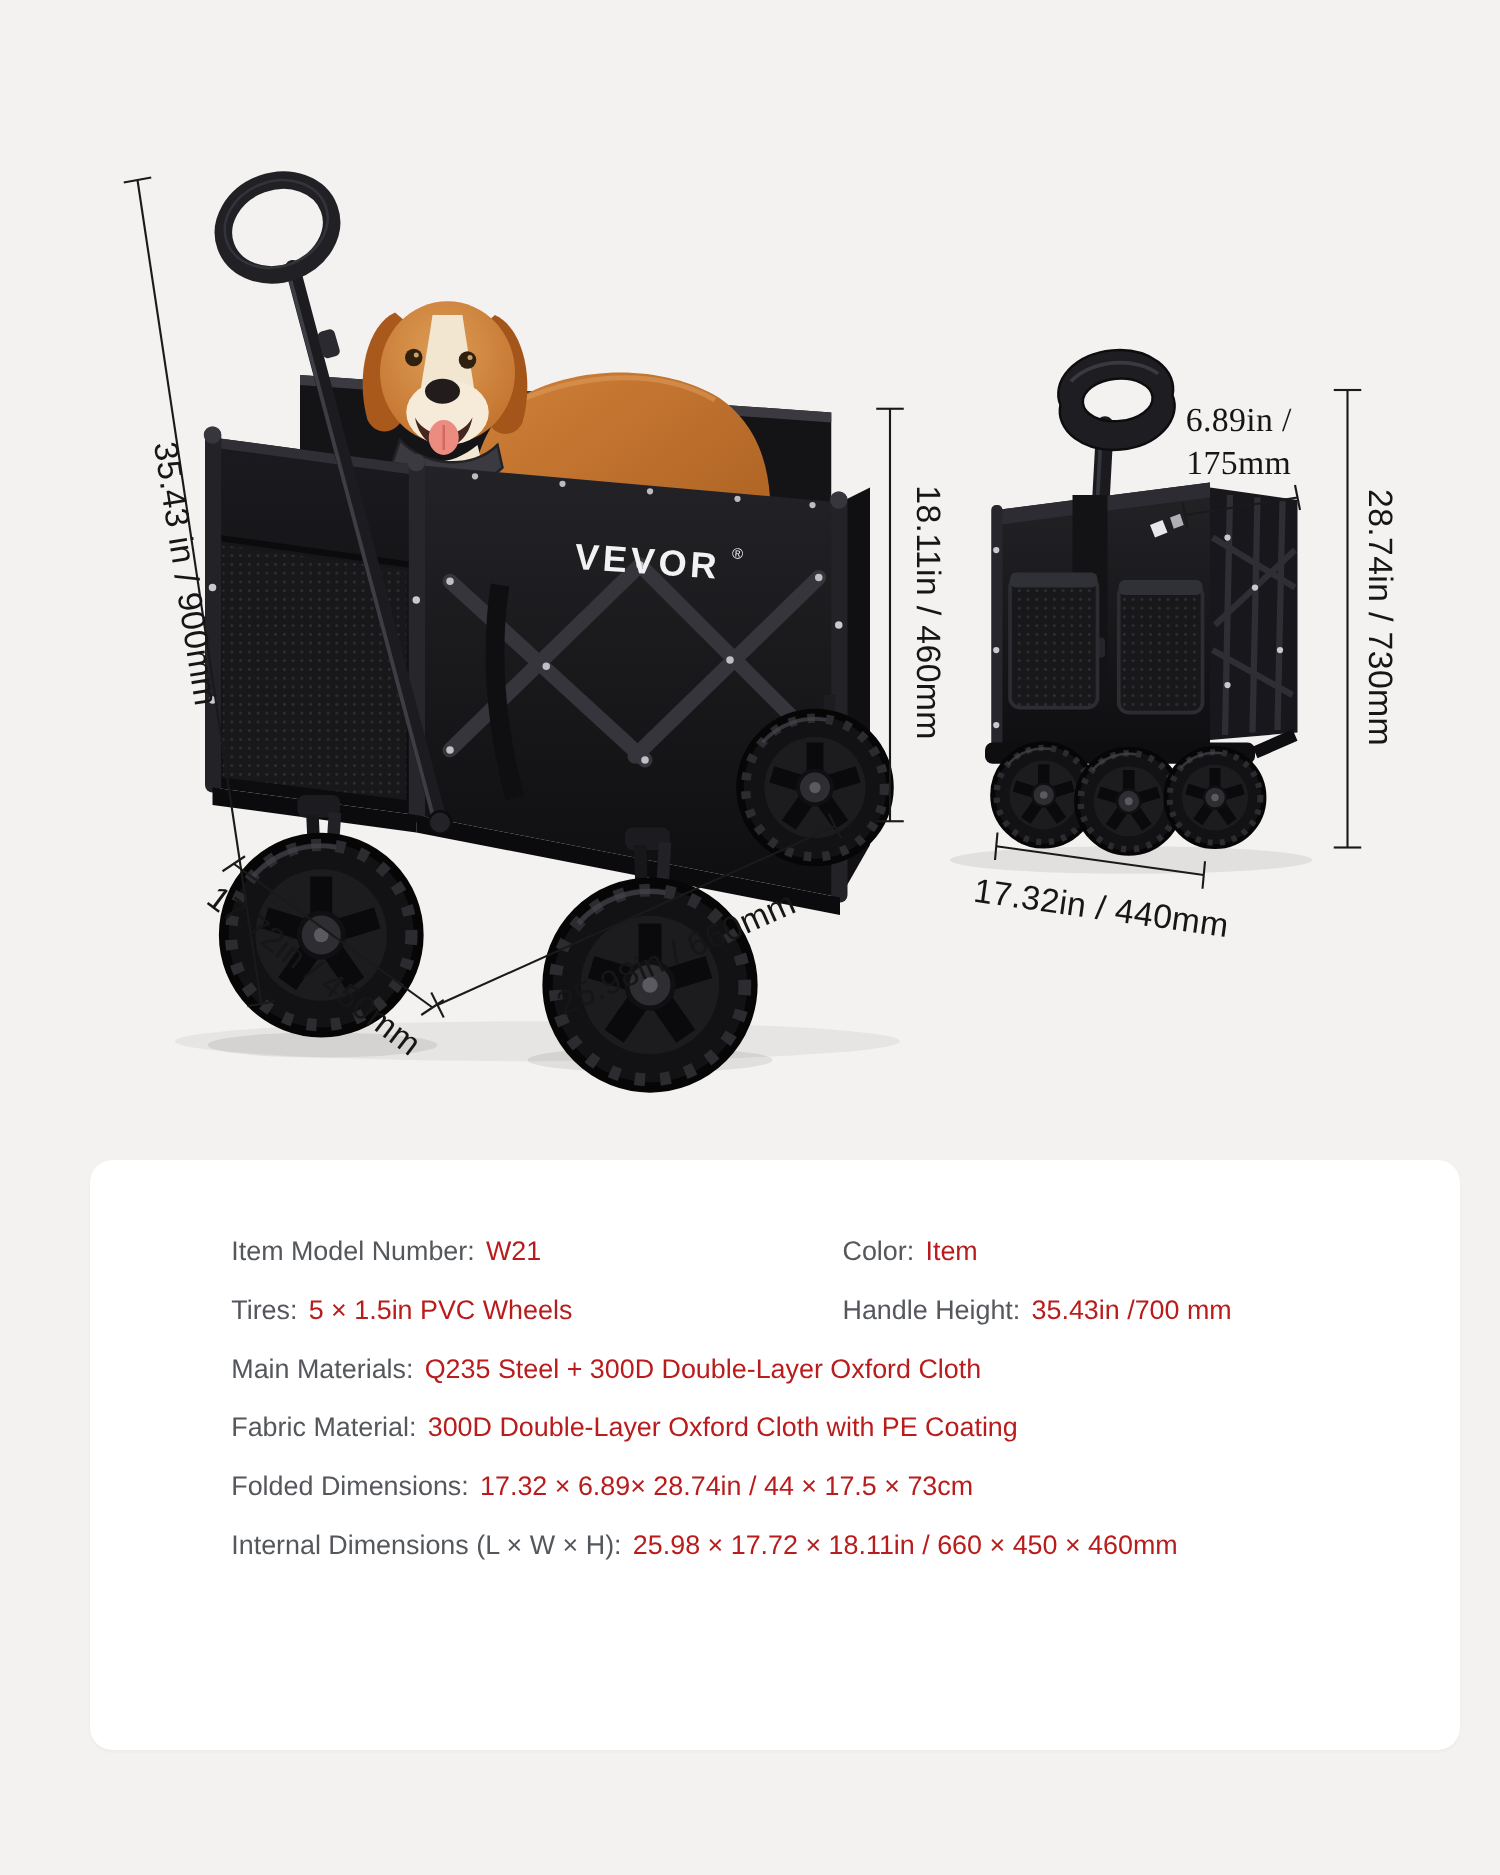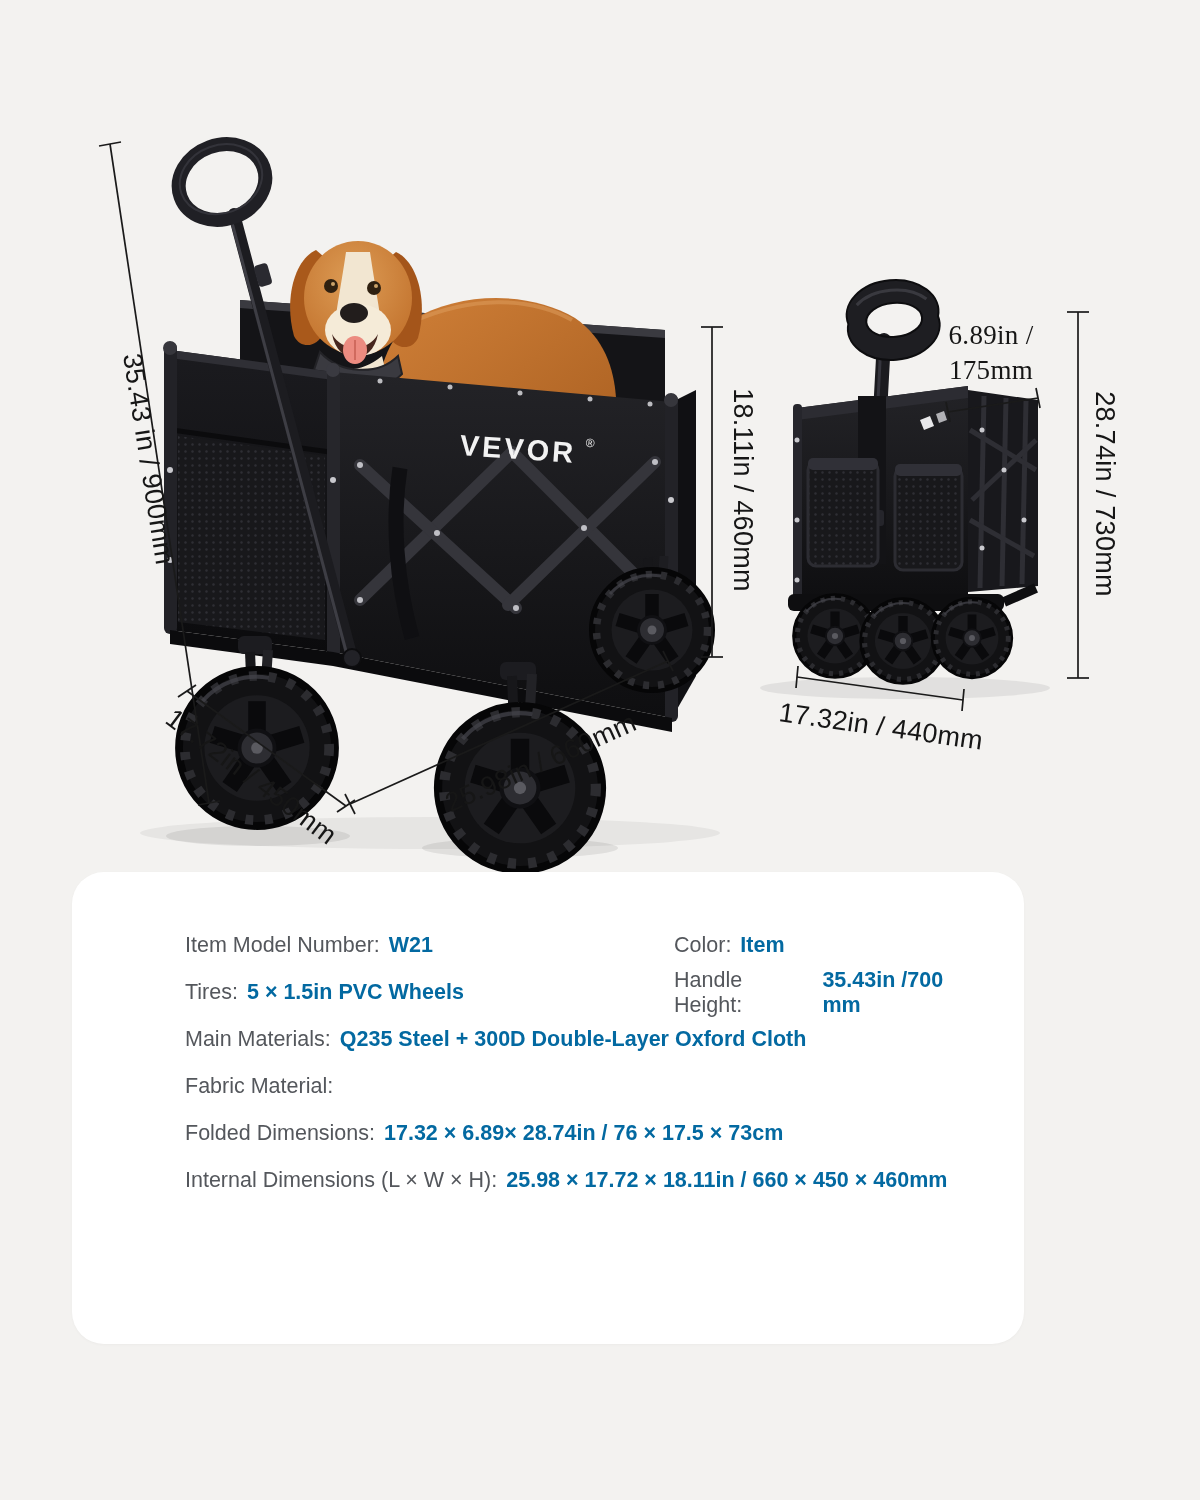--- a/index.html
+++ b/index.html
@@ -3,28 +3,28 @@
 <meta charset="utf-8">
 <style>
   html,body{margin:0;padding:0;}
   .page{position:relative;width:1200px;height:1500px;background:#f3f2f0;overflow:hidden;
         font-family:"Liberation Sans",sans-serif;}
   .scene{position:absolute;left:0;top:0;}
   .dim-label{position:absolute;font-size:27px;color:#161616;white-space:nowrap;
              transform-origin:center center;letter-spacing:.3px;}
   .dim-label.two-line{text-align:center;line-height:1.28;font-family:Liberation Serif, serif;}
   
-  .spec-card{position:absolute;left:72px;top:872px;width:952px;height:472px;
-             background:#ffffff;border-radius:32px;box-shadow:0 1px 3px rgba(0,0,0,.03);}
+  .spec-card{position:absolute;left:72px;top:928px;width:1096px;height:472px;
+             background:#ffffff;border-radius:18px;box-shadow:0 1px 3px rgba(0,0,0,.03);}
   .spec-content{position:absolute;left:113px;top:50px;right:40px;display:flex;flex-direction:column;}
   .spec-row{height:47px;display:flex;align-items:center;font-size:21.5px;color:#54575c;}
   .spec-cell{display:flex;align-items:center;}
   .spec-cell.left{width:489px;flex:none;}
   .spec-label{color:#54575c;font-weight:400;}
-  .spec-value{color:#0369a1;font-weight:700;margin-left:9px;}
+  .spec-value{color:#b91c1c;font-weight:400;margin-left:9px;}
 </style>
 </head>
 <body>
 
 <div class="page">
 
   <svg class="scene" width="1200" height="930" viewBox="0 0 1200 930">
     <defs>
       <radialGradient id="headGrad" cx="45%" cy="35%" r="75%">
         <stop offset="0%" stop-color="#dd9c55"></stop>
@@ -346,25 +346,26 @@
       </div>
 
 
       <div class="spec-row">
         <span class="spec-label">Main Materials:</span>
         <span class="spec-value">Q235 Steel + 300D Double-Layer Oxford Cloth</span>
       </div>
 
       <div class="spec-row">
         <span class="spec-label">Fabric Material:</span>
+        <span class="spec-value">300D Double-Layer Oxford Cloth with PE Coating</span>
       </div>
 
       <div class="spec-row">
         <span class="spec-label">Folded Dimensions:</span>
-        <span class="spec-value">17.32 × 6.89× 28.74in / 76 × 17.5 × 73cm</span>
+        <span class="spec-value">17.32 × 6.89× 28.74in / 44 × 17.5 × 73cm</span>
       </div>
 
 
       <div class="spec-row">
         <span class="spec-label">Internal Dimensions (L × W × H):</span>
         <span class="spec-value">25.98 × 17.72 × 18.11in / 660 × 450 × 460mm</span>
       </div>
 
     </div>
   </div>

